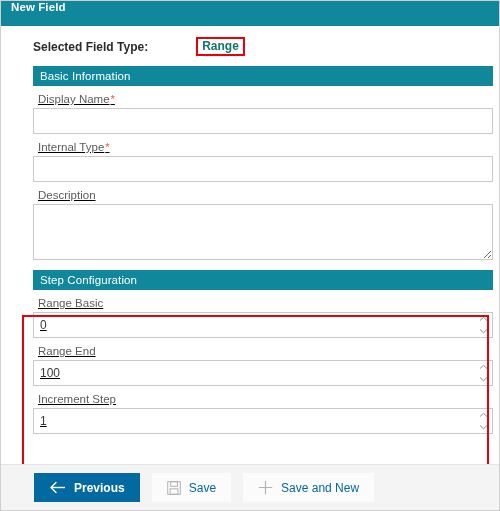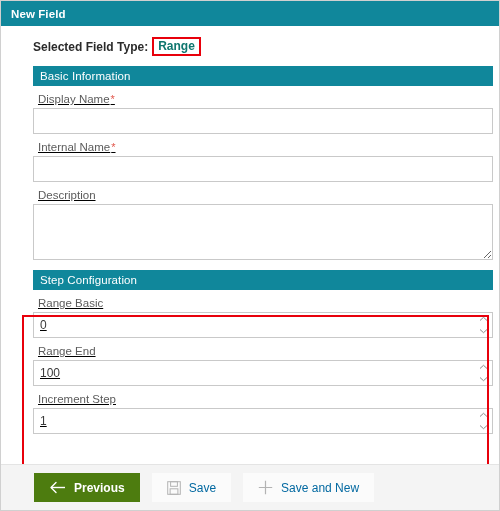--- a/index.html
+++ b/index.html
@@ -23,21 +23,20 @@
     display: flex;
     flex-direction: column;
   }
 
   
   .titlebar {
     height: 25px;
     background: #10879b;
     color: #ffffff;
     display: flex;
-    align-items: center;
     padding-left: 10px;
     font-size: 11.5px;
     font-weight: bold;
     letter-spacing: .1px;
     flex: 0 0 auto;
   }
 
   
   .content {
     flex: 1 1 auto;
@@ -46,20 +45,21 @@
     overflow: hidden;
   }
 
   .selected-type {
     margin: 11px 0 0 26px;
     font-size: 12px;
     font-weight: bold;
     color: #2b2b2b;
     display: flex;
     align-items: center;
+    gap: 44px;
   }
   .selected-type .value-box {
     margin-left: 4px;
     border: 2px solid #e8000b;
     padding: 1px 4px 2px 4px;
     line-height: 1;
     font-weight: bold;
     color: #0f766e;
   }
 
@@ -187,21 +187,21 @@
     gap: 8px;
     padding: 0 15px;
     font-size: 12px;
     font-weight: bold;
     border: none;
     font-family: "Liberation Sans", sans-serif;
     cursor: pointer;
     white-space: nowrap;
   }
   .btn-primary {
-    background: #4d7c0f;
+    background: #0369a1;
     color: #ffffff;
   }
   .btn-disabled {
     background: #fbfbfb;
     color: #0369a1;
     font-weight: normal;
     cursor: default;
   }
   .icon {
     display: inline-flex;
@@ -230,21 +230,21 @@
 
     <div class="field-group">
       <label class="field-label">
         <span>Display Name</span><span class="req">*</span>
       </label>
       <input class="text-input" type="text" value="" style="">
     </div>
 
     <div class="field-group">
       <label class="field-label">
-        <span>Internal Name</span><span class="req">*</span>
+        <span>Internal Type</span><span class="req">*</span>
       </label>
       <input class="text-input" type="text" value="" style="">
     </div>
 
     <div class="field-group">
       <label class="field-label">Description</label>
       <textarea class="text-area" placeholder="" style=""></textarea>
     </div>
 
     <div class="section-header">Step Configuration</div>

